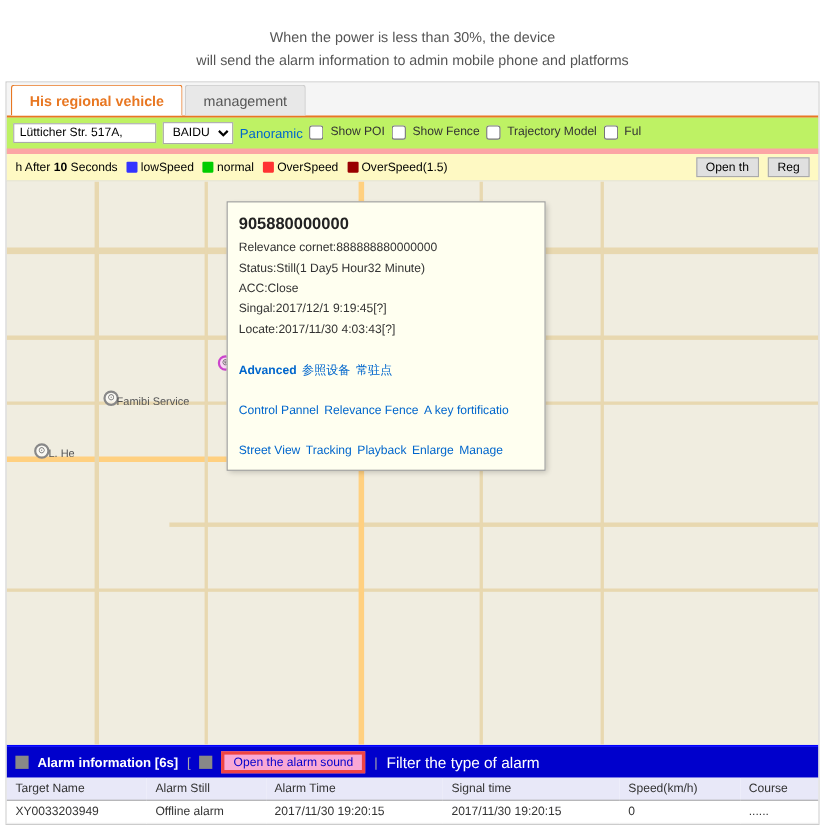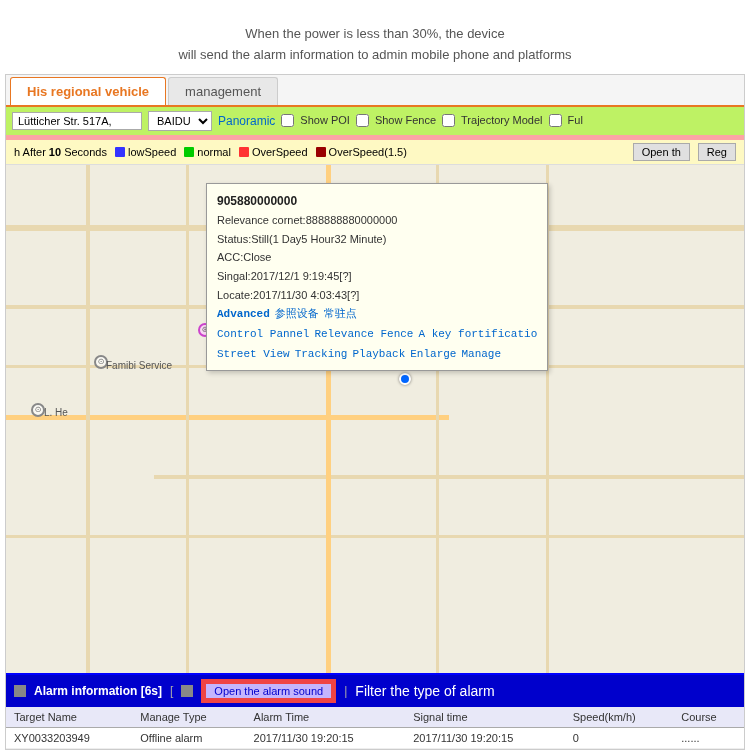--- a/index.html
+++ b/index.html
@@ -40,35 +40,35 @@
     .map-area { flex: 1; position: relative; background: #e8e4d8; overflow: hidden; min-height: 300px; }
 
     
     .map-bg { width: 100%; height: 100%; position: relative; background: #f0ede0; }
 
     
     .map-label { position: absolute; font-size: 10px; color: #555; white-space: nowrap; }
 
     
     .info-popup { position: absolute; top: 18px; left: 200px; background: #fffff0; border: 1px solid #999; padding: 7px 10px; font-size: 11px; line-height: 1.7; min-width: 290px; z-index: 10; box-shadow: 2px 2px 5px rgba(0,0,0,0.2); }
-    .info-popup .device-id { font-weight: bold; font-size: 12px; color: #222; }
+    .info-popup .device-id { font-weight: bold; font-size: 15px; color: #222; }
     .info-popup .info-line { color: #333; }
-    .info-popup .info-links-row { display: flex; flex-wrap: wrap; gap: 5px; margin-top: 1px; font-family: Liberation Mono, monospace; }
+    .info-popup .info-links-row { display: flex; flex-wrap: wrap; gap: 5px; margin-top: 18px; }
     .info-popup .link-item { color: #0066cc; cursor: pointer; font-size: 11px; text-decoration: none; }
     .info-popup .advanced { color: #0066cc; font-weight: bold; }
     .info-popup .chinese-blue { color: #0066cc; }
 
     
     .map-pin { position: absolute; width: 12px; height: 12px; background: #0066ff; border-radius: 50%; border: 2px solid #fff; box-shadow: 0 0 3px rgba(0,0,0,0.5); }
 
     
     .bottom-panel { border-top: 2px solid #00f; background: #fff; }
     .alarm-header { background: #0000cc; color: #fff; padding: 4px 8px; font-size: 12px; display: flex; align-items: center; gap: 8px; }
     .alarm-header-text { font-weight: bold; }
-    .alarm-sound-btn { background: #c4b5fd; color: #0000cc; border: 5px solid #ef4444; padding: 1px 8px; font-size: 11px; cursor: pointer; }
+    .alarm-sound-btn { background: #f9a8d4; color: #0000cc; border: 3px solid #ef4444; padding: 1px 8px; font-size: 11px; cursor: pointer; }
     .alarm-filter-btn { color: #fff; font-size: 14px; cursor: pointer; }
     .alarm-sep { color: #aaa; }
     .alarm-sq { width: 12px; height: 12px; background: #888; display: inline-block; }
 
     .alarm-table { width: 100%; border-collapse: collapse; font-size: 11px; }
     .alarm-table th { background: #e8e8f8; border-bottom: 1px solid #aaa; padding: 4px 8px; text-align: left; color: #333; font-weight: normal; }
     .alarm-table td { padding: 4px 8px; border-bottom: 1px solid #eee; color: #333; }
 
     
     .map-circle { position: absolute; border: 2px solid #888; border-radius: 50%; width: 14px; height: 14px; display: flex; align-items: center; justify-content: center; font-size: 8px; color: #666; background: rgba(255,255,255,0.6); }
@@ -211,21 +211,21 @@
         <span class="alarm-sep">[</span>
         <span class="alarm-sq"></span>
         <button class="alarm-sound-btn">Open the alarm sound</button>
         <span class="alarm-sep">|</span>
         <span class="alarm-filter-btn">Filter the type of alarm</span>
       </div>
       <table class="alarm-table">
         <thead>
           <tr>
             <th>Target Name</th>
-            <th>Manage Type</th>
+            <th>Alarm Still</th>
             <th>Alarm Time</th>
             <th>Signal time</th>
             <th>Speed(km/h)</th>
             <th>Course</th>
           </tr>
         </thead>
         <tbody id="alarm-tbody">
         <tr>
               <td>XY0033203949</td>
               <td>Offline alarm</td>

